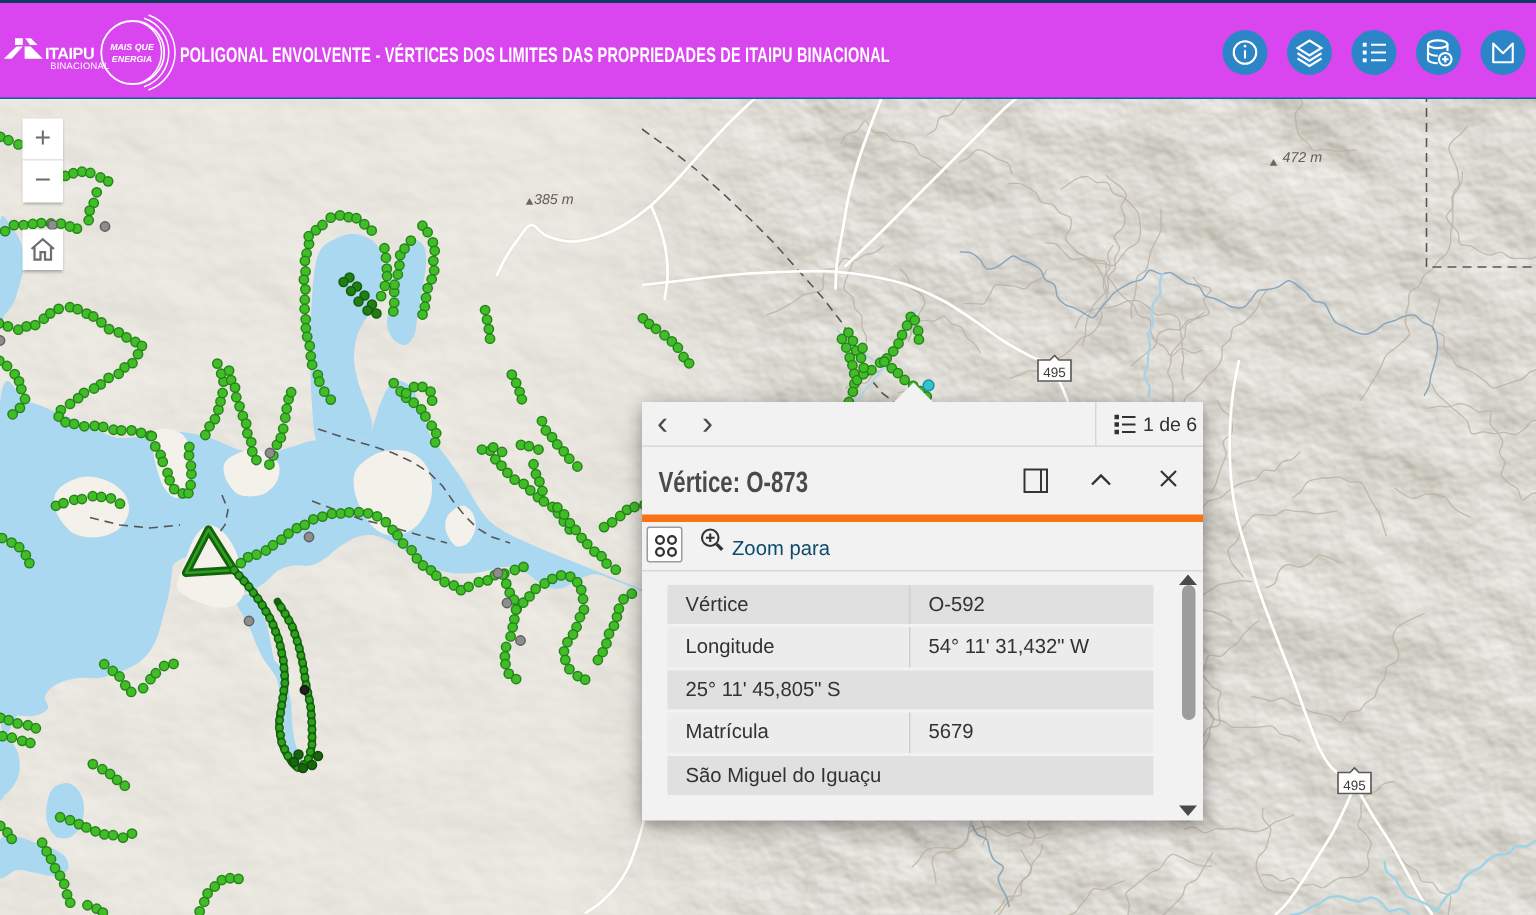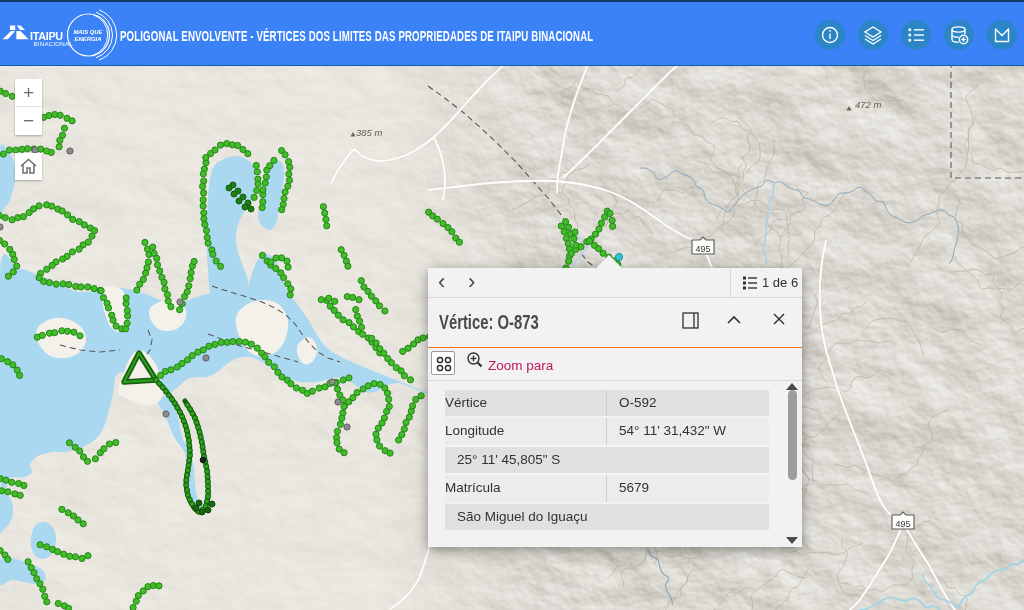--- a/index.html
+++ b/index.html
@@ -1,43 +1,43 @@
 <!DOCTYPE html>
 <html><head><meta charset="utf-8">
 <style>
 *{margin:0;padding:0;box-sizing:border-box}
 html,body{width:1024px;height:610px;overflow:hidden;font-family:"Liberation Sans",sans-serif}
 #page{position:relative;width:1024px;height:610px;background:#f1efe8}
 
-#hdr{position:absolute;left:0;top:0;width:1024px;height:65px;background:#3b82f6;border-top:2px solid #123a5e;box-shadow:0 1px 0 #0d5fa0}
+#hdr{position:absolute;left:0;top:0;width:1024px;height:65px;background:#d946ef;border-top:2px solid #123a5e;box-shadow:0 1px 0 #0d5fa0}
 #hdr .title{position:absolute;left:120px;top:26px;color:#fff;font-weight:bold;font-size:14px;white-space:nowrap;transform:scaleX(0.69);transform-origin:left center;letter-spacing:0.2px}
 .hbtn{position:absolute;top:18px;width:30px;height:30px;border-radius:50%;background:#2c85c7}
 
 #map{position:absolute;left:0;top:65px}
 
 .ctl{position:absolute;background:#fff;box-shadow:0 1px 2px rgba(0,0,0,0.3);color:#6e6e6e}
 #zoomctl{left:15px;top:79px;width:27px;height:56px}
 #zoomctl .zb{width:27px;height:28px;text-align:center;line-height:27px;font-size:19px;color:#6e6e6e}
 #zoomctl .zb:first-child{border-bottom:1px solid #e2e2e2}
 #homectl{left:15px;top:153px;width:27px;height:27px;text-align:center;line-height:30px}
 
 #popup{position:absolute;left:428px;top:268px;width:374px;height:279px;background:#f2f2f2;box-shadow:0 3px 12px rgba(0,0,0,0.4);color:#323232}
 #pgrow{position:relative;height:30px;border-bottom:1px solid #d8d8d8}
 #pgrow .arr{position:absolute;top:0;height:30px;line-height:27px;font-size:22px;color:#4a4a4a;font-weight:normal}
 #pgsep{position:absolute;left:302px;top:0;width:1px;height:30px;background:#d8d8d8}
 #pgcount{position:absolute;left:334px;top:0;line-height:29px;font-size:13px;color:#323232}
-#titlerow{position:relative;height:50px;border-bottom:1px solid #f97316}
+#titlerow{position:relative;height:50px;border-bottom:5px solid #f97316}
 #titlerow h1{position:absolute;left:11px;top:13px;font-size:19.5px;color:#4a4a4a;transform:scaleX(0.76);transform-origin:left center;white-space:nowrap}
 #actrow{position:relative;height:33px;border-bottom:1px solid #d8d8d8}
-#zoompara{position:absolute;left:60px;top:10px;font-size:13.5px;color:#be185d}
+#zoompara{position:absolute;left:60px;top:10px;font-size:13.5px;color:#0c4a6e}
 #tbl{position:absolute;left:17px;top:122px;width:324px}
 #tbl .row{display:flex;height:26.4px;margin-bottom:2px;font-size:13.5px}
 #tbl .row:nth-child(odd){background:#e0e0e0}
 #tbl .row:nth-child(even){background:#ececec}
-#tbl .c1{width:162px;border-right:1px solid #cfcfcf;padding-left:0;line-height:26.4px}
+#tbl .c1{width:162px;border-right:1px solid #cfcfcf;padding-left:12px;line-height:26.4px}
 #tbl .c2{width:161px;padding-left:12px;line-height:26.4px;white-space:nowrap}
 #sbar{position:absolute;left:360px;top:122px;width:9px;height:90px;background:#9d9d9d;border-radius:5px}
 .sarr{position:absolute;left:358px;width:0;height:0;border-left:6px solid transparent;border-right:6px solid transparent}
 </style></head>
 <body>
 <div id="page">
 <svg id="map" width="1024" height="545" viewBox="0 65 1024 545">
 <defs>
 <filter id="terr" x="0" y="0" width="100%" height="100%">
 <feTurbulence type="fractalNoise" baseFrequency="0.016 0.02" numOctaves="4" seed="13"></feTurbulence>

